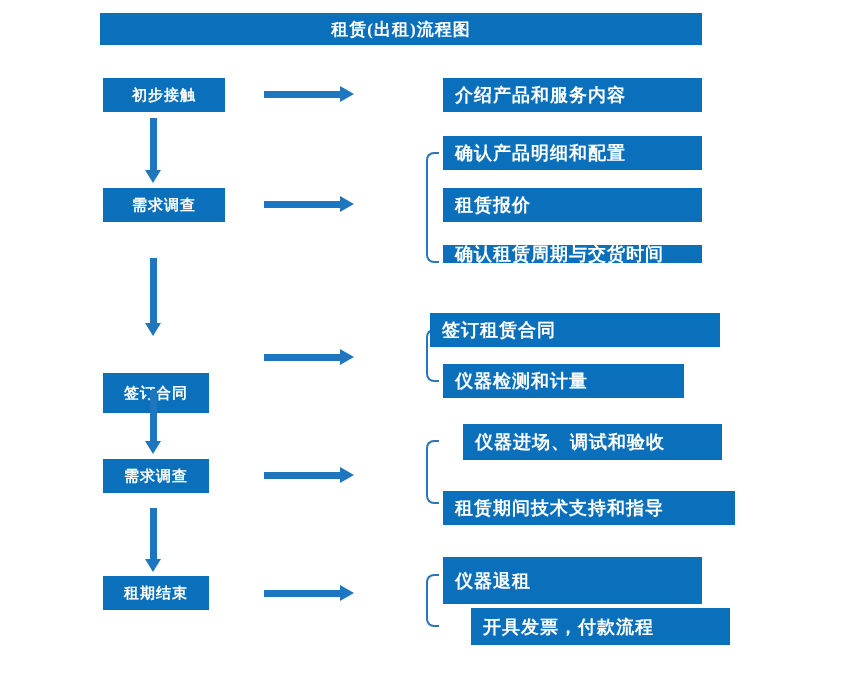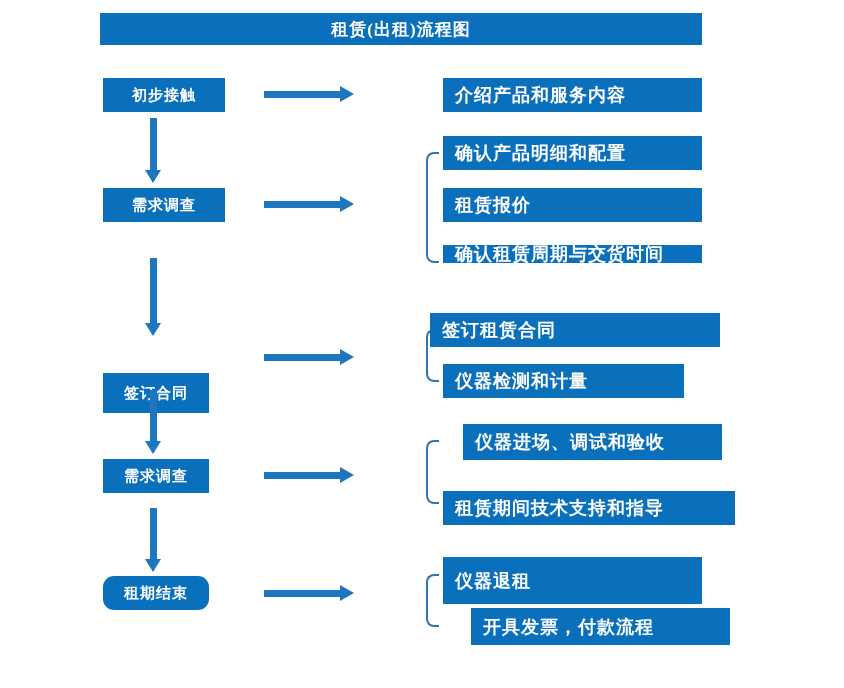--- a/index.html
+++ b/index.html
@@ -74,21 +74,21 @@
 <body>
 
 <div class="canvas">
 
   <div class="box title-bar" style="left:100px;top:13px;width:602px;height:32px;">租赁(出租)流程图</div>
 
   <div class="box left-box" style="left:103px;top:78px;width:122px;height:34px;">初步接触</div>
   <div class="box left-box" style="left:103px;top:188px;width:122px;height:34px;">需求调查</div>
   <div class="box left-box" style="left:103px;top:341px;width:106px;height:40px;margin-top:32px;">签订合同</div>
   <div class="box left-box" style="left:103px;top:459px;width:106px;height:34px;">需求调查</div>
-  <div class="box left-box" style="left:103px;top:576px;width:106px;height:34px;border-radius:11px;">租期结束</div>
+  <div class="box left-box" style="left:103px;top:576px;width:106px;height:34px;">租期结束</div>
 
   <div class="varrow" style="top:118px;height:65px;">
     <div class="shaft" style="height:53px;"></div>
     <div class="head"></div>
   </div>
   <div class="varrow" style="top:258px;height:78px;">
     <div class="shaft" style="height:66px;"></div>
     <div class="head"></div>
   </div>
   <div class="varrow" style="top:390px;height:64px;">

